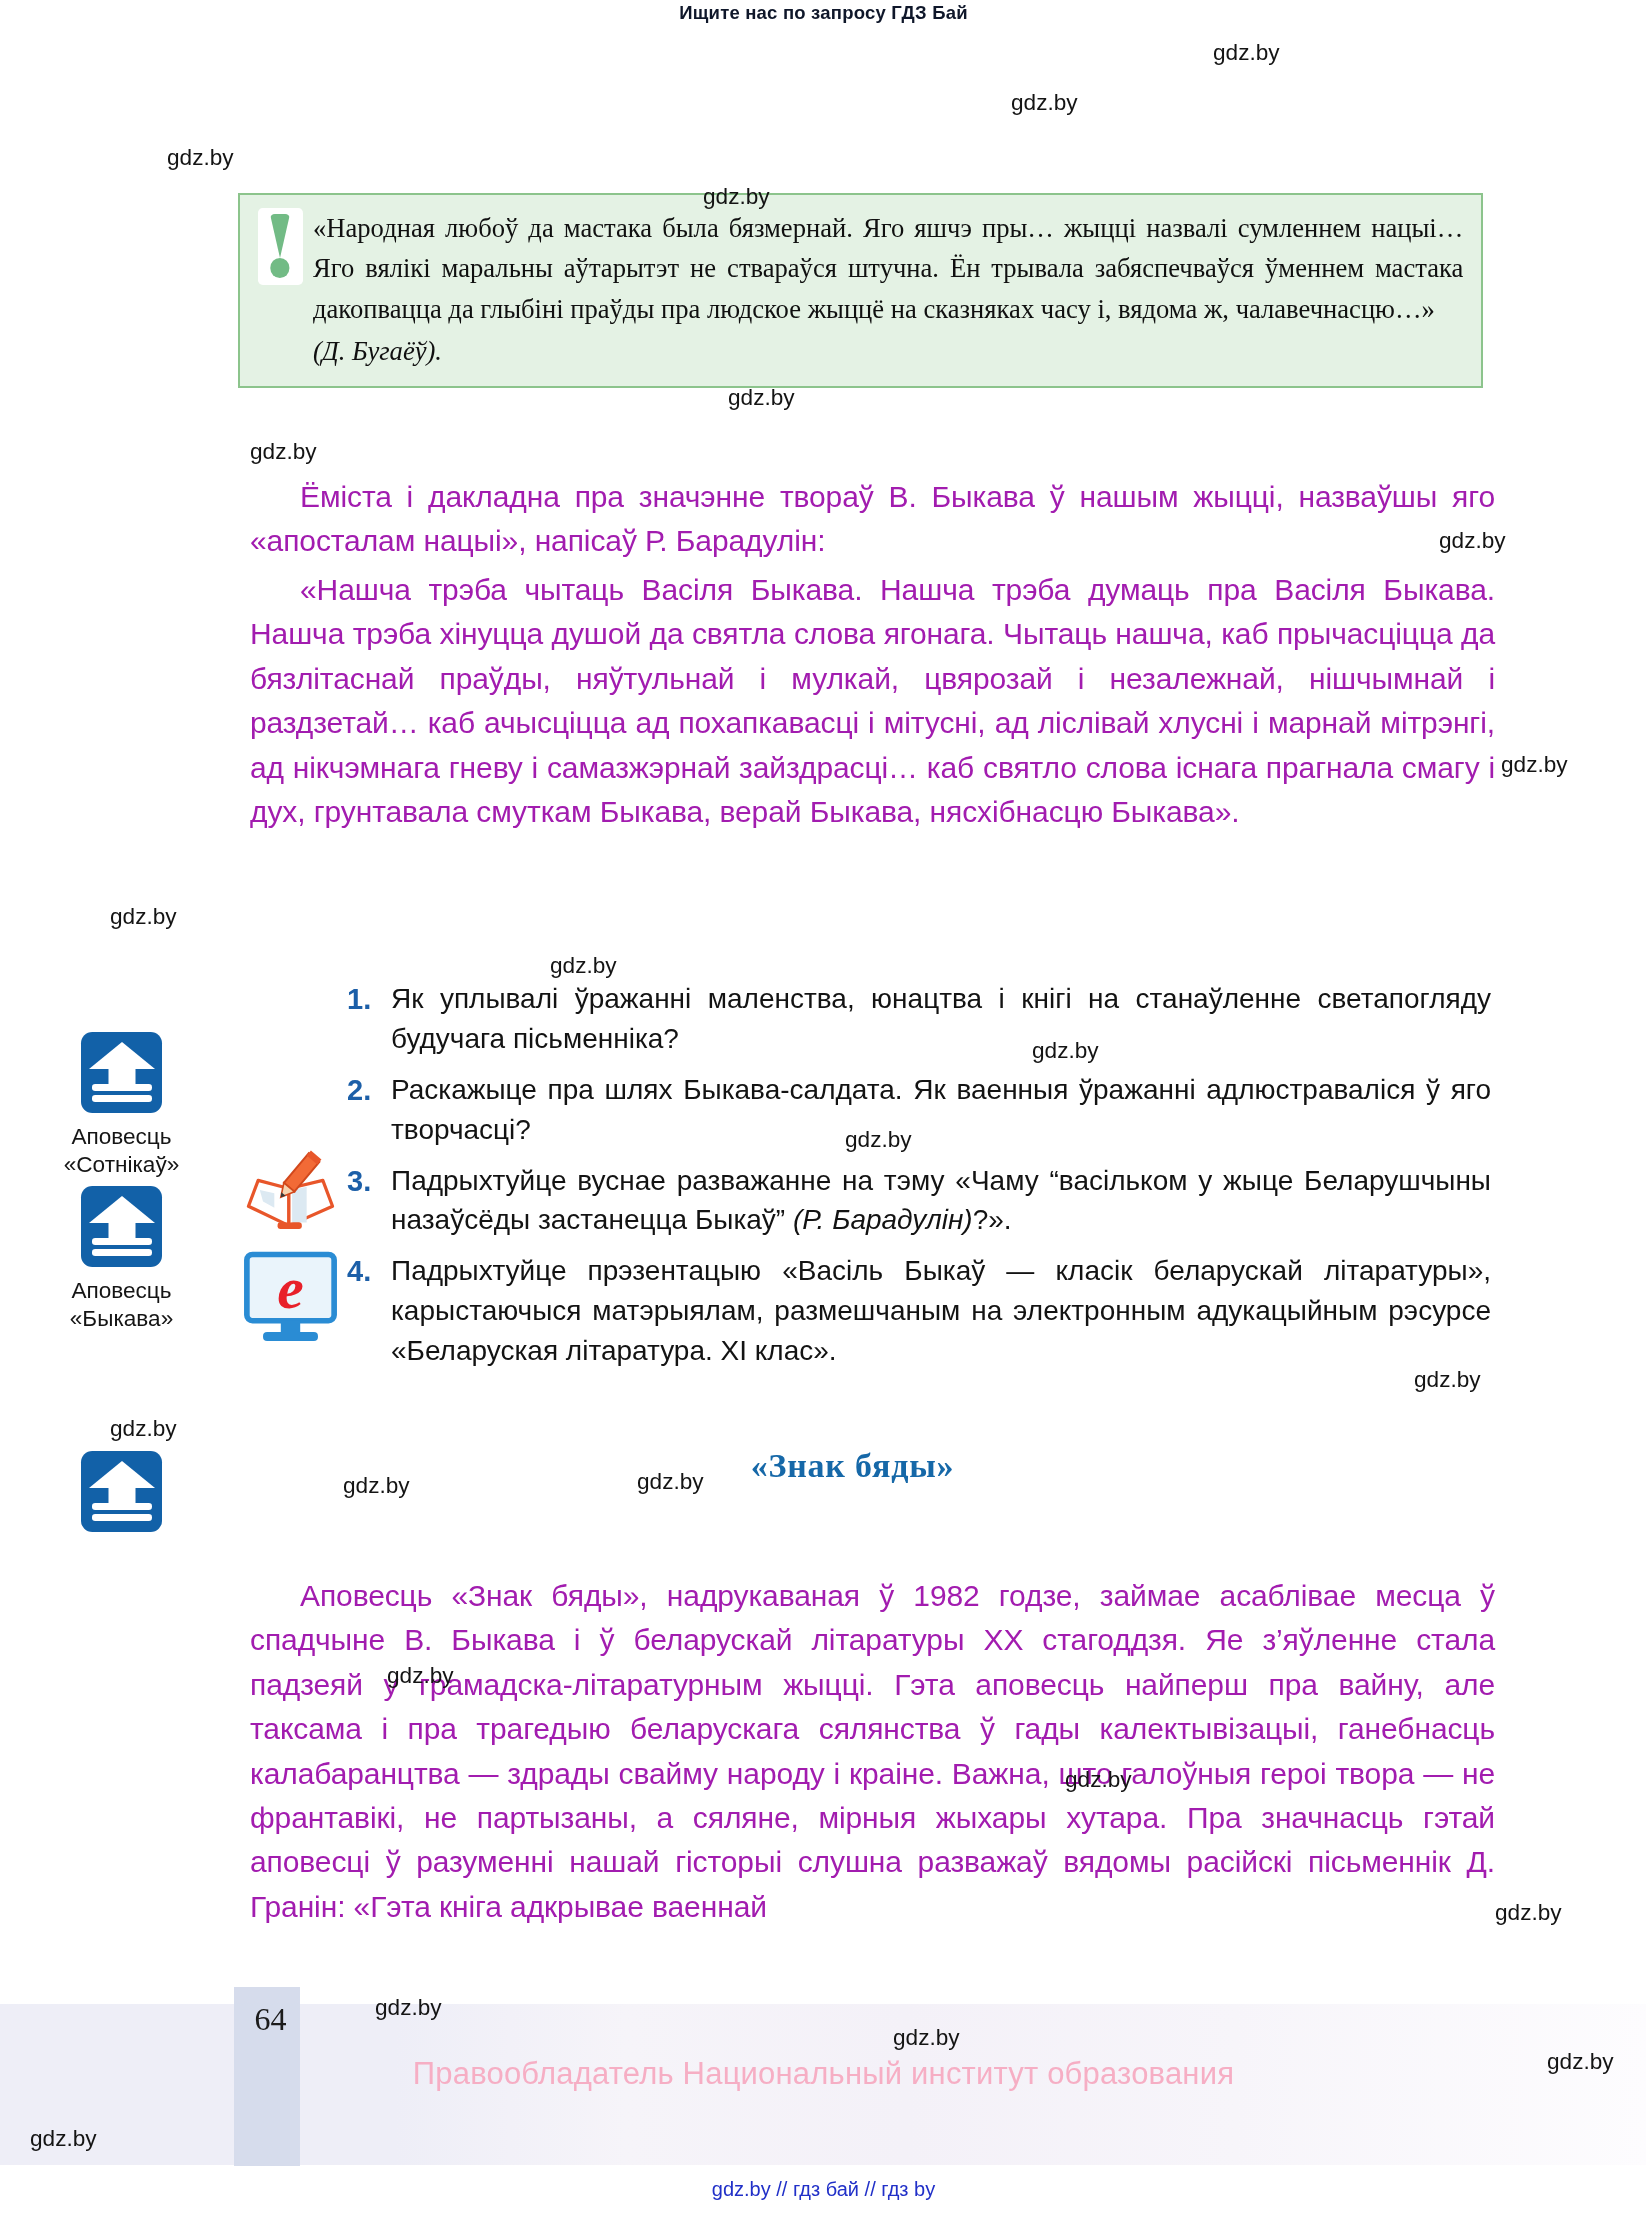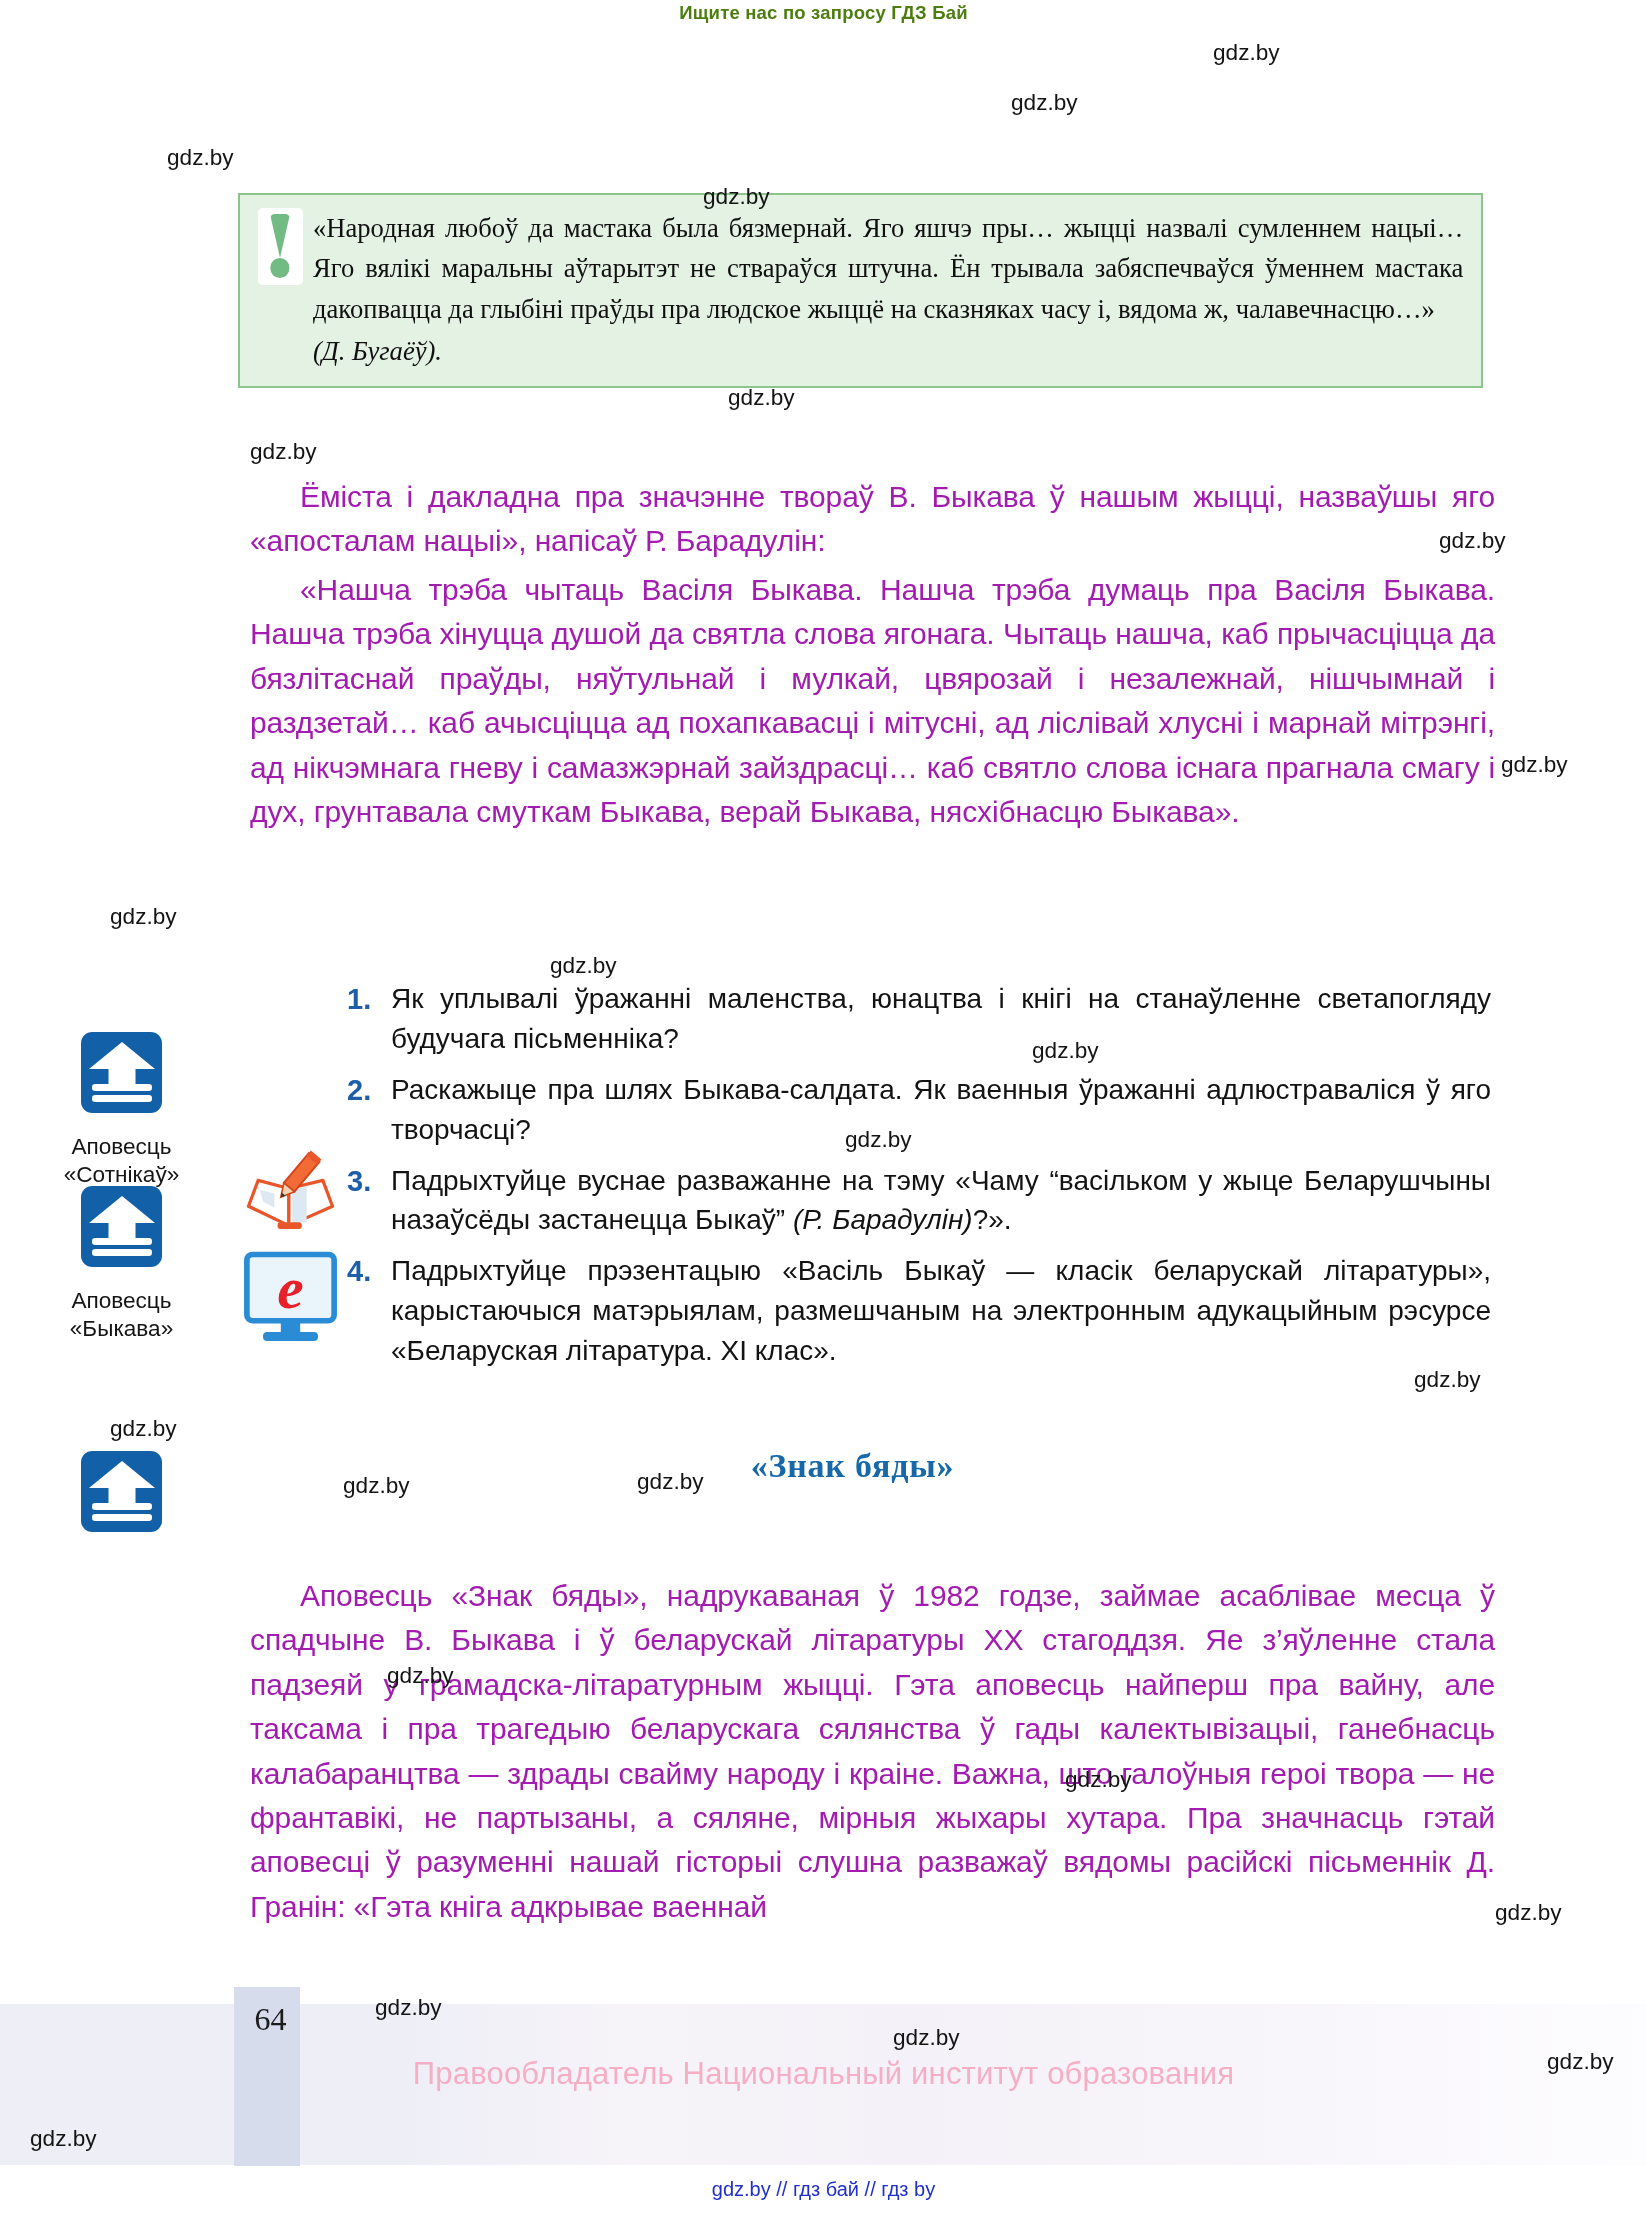--- a/index.html
+++ b/index.html
@@ -19,21 +19,21 @@
   
   #promo-banner {
     position: absolute;
     top: 1.6px;
     left: 0;
     width: 1647px;
     text-align: center;
     font-family: "Liberation Sans", sans-serif;
     font-size: 18.5px;
     font-weight: bold;
-    color: #4d7c0f;
+    color: #0f172a;
     letter-spacing: 0.2px;
   }
 
   
   .wm {
     position: absolute;
     font-family: "Liberation Sans", sans-serif;
     font-size: 22.6px;
     color: #141414;
     white-space: nowrap;
@@ -184,21 +184,21 @@
     height: 7.3px;
     background: #ffffff;
     border-radius: 3.2px;
   }
   .book-icon .ln1 { top: 52px; }
   .book-icon .ln2 { top: 63px; }
   .rail-caption {
     font-size: 22.6px;
     line-height: 1.22;
     color: #151515;
-    margin-top: 20px;
+    margin-top: 10px;
     text-align: center;
   }
 
   
   #pencil-book-icon { position: absolute; left: 242px; top: 1148px; width: 97px; height: 89px; }
   
   #emonitor-icon   { position: absolute; left: 242px; top: 1248px; width: 97px; height: 101px; }
 
   
   #section-heading {

